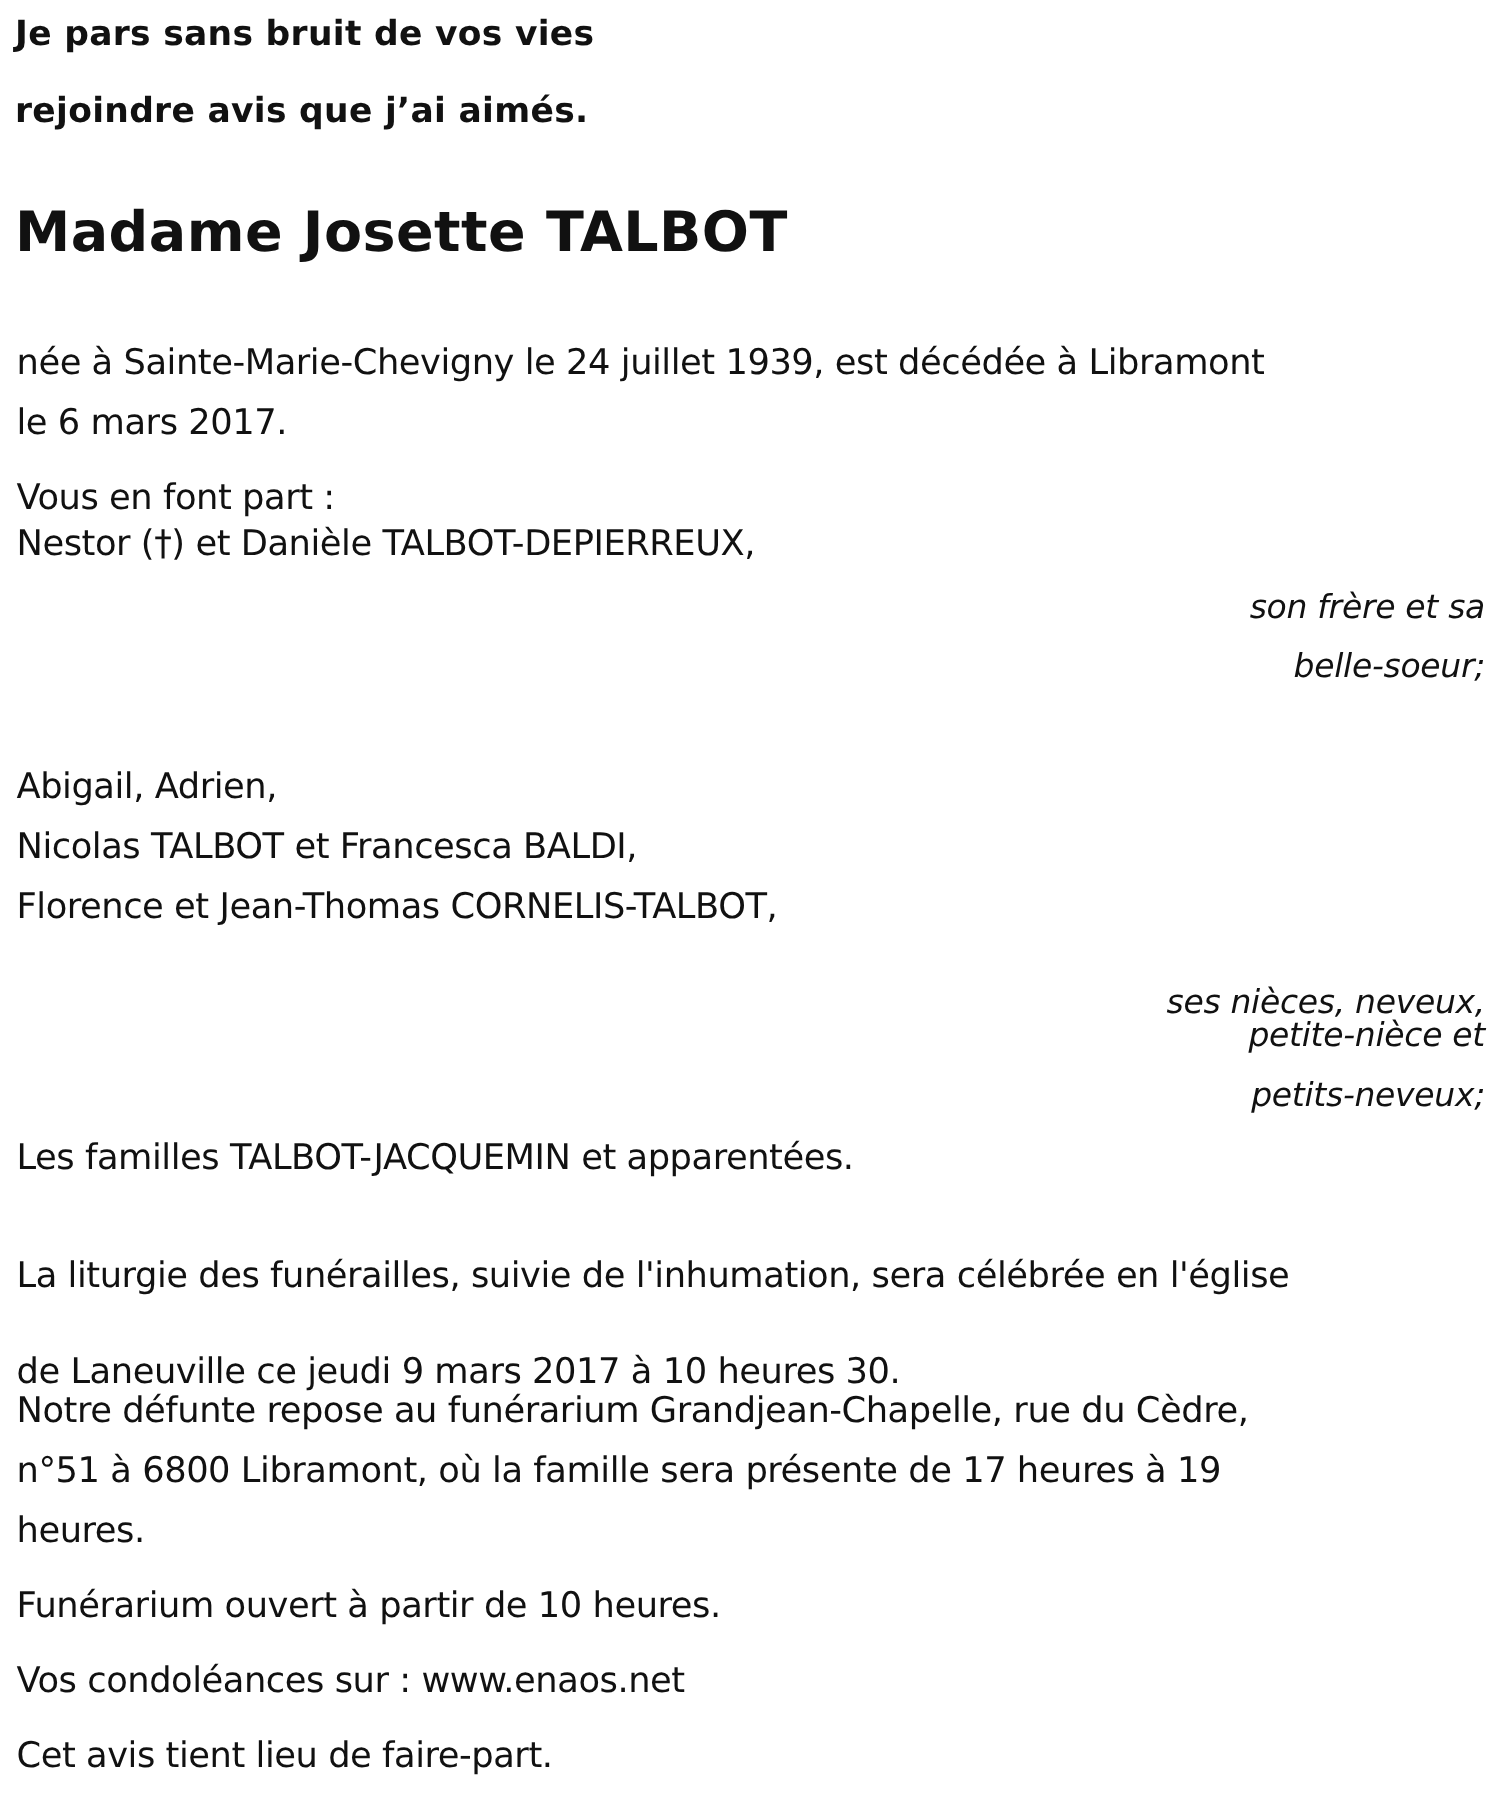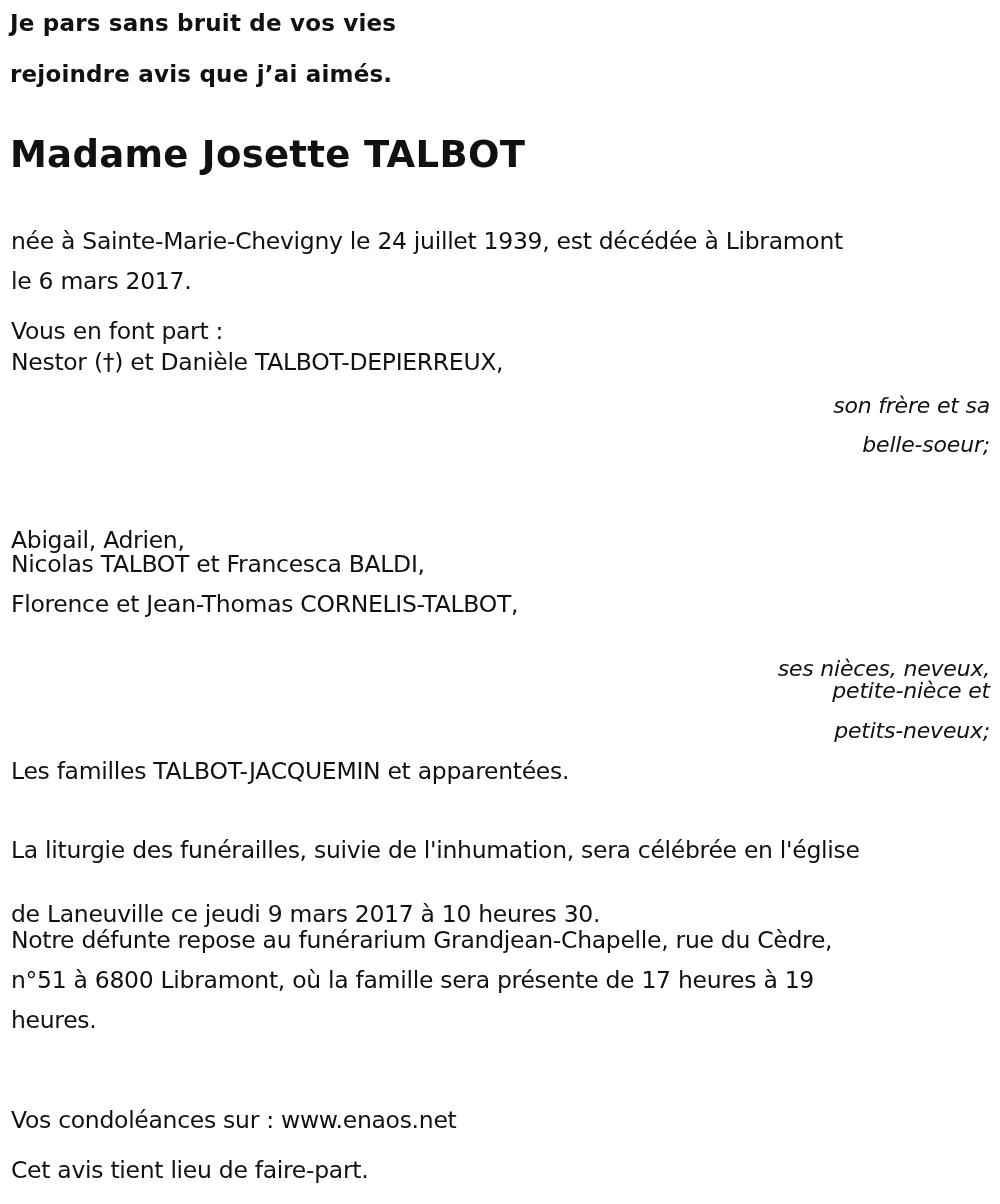--- a/index.html
+++ b/index.html
@@ -28,36 +28,37 @@
 
   <div class="abs body" style="top:227px;">née à Sainte-Marie-Chevigny le 24 juillet 1939, est décédée à Libramont</div>
   <div class="abs body" style="top:267px;">le 6 mars 2017.</div>
 
   <div class="abs body" style="top:317px;">Vous en font part :</div>
 
   <div class="abs body" style="top:348px;">Nestor (†) et Danièle TALBOT-DEPIERREUX,</div>
   <div class="abs rel" style="top:393px;">son frère et sa</div>
   <div class="abs rel" style="top:432px;margin-left:20px;">belle-soeur;</div>
 
-  <div class="abs body" style="top:510px;margin-top:16px;">Abigail, Adrien,</div>
+  <div class="abs body" style="top:510px;">Abigail, Adrien,</div>
   <div class="abs body" style="top:550px;">Nicolas TALBOT et Francesca BALDI,</div>
   <div class="abs body" style="top:590px;">Florence et Jean-Thomas CORNELIS-TALBOT,</div>
   <div class="abs rel" style="top:656px;">ses nièces, neveux,</div>
   <div class="abs rel" style="top:678px;">petite-nièce et</div>
   <div class="abs rel" style="top:718px;">petits-neveux;</div>
 
   <div class="abs body" style="top:757px;">Les familles TALBOT-JACQUEMIN et apparentées.</div>
 
   <div class="abs body" style="top:836px;">La liturgie des funérailles, suivie de l'inhumation, sera célébrée en l'église</div>
   <div class="abs body" style="top:900px;">de Laneuville ce jeudi 9 mars 2017 à 10 heures 30.</div>
 
   <div class="abs body" style="top:926px;">Notre défunte repose au funérarium Grandjean-Chapelle, rue du Cèdre,</div>
   <div class="abs body" style="top:966px;">n°51 à 6800 Libramont, où la famille sera présente de 17 heures à 19</div>
   <div class="abs body" style="top:1006px;">heures.</div>
 
+  <div class="abs body" style="top:1056px;">Funérarium ouvert à partir de 10 heures.</div>
 
   <div class="abs body" style="top:1106px;">
     <span>Vos condoléances sur :</span>
     <span>www.enaos.net</span>
   </div>
 
   <div class="abs body" style="top:1156px;">Cet avis tient lieu de faire-part.</div>
 
 </div>
 

